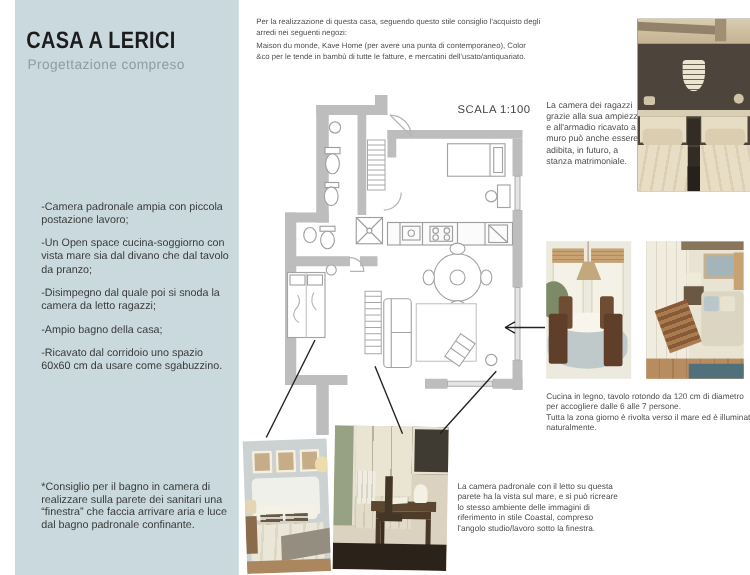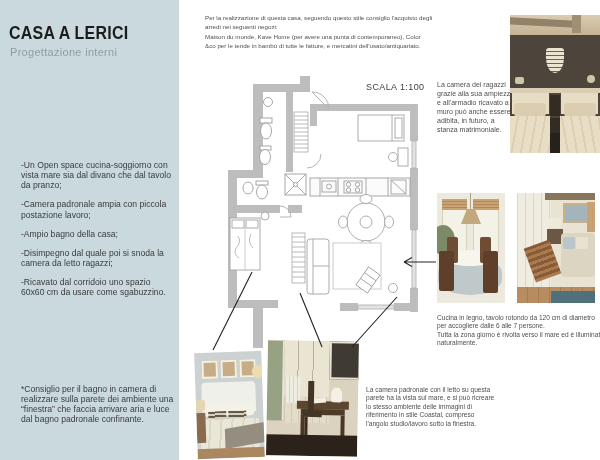--- a/index.html
+++ b/index.html
@@ -1,20 +1,20 @@
 <!DOCTYPE html>
 <html><head>
 <meta charset="utf-8">
 <style>
   html,body{margin:0;padding:0;}
   body{font-family:"Liberation Sans",sans-serif;}
   #board{position:relative;width:600px;height:460px;background:#ffffff;overflow:hidden;}
 
   
-  .sidebar{position:absolute;left:0;top:0;width:179px;height:460px;background:#c9d9dd;}
+  .sidebar{position:absolute;left:12px;top:0;width:179px;height:460px;background:#c9d9dd;}
   .sb-title{position:absolute;left:9px;top:22px;font-size:19px;font-weight:700;color:#1c1c1c;
             letter-spacing:.3px;transform:scaleX(.84);transform-origin:left top;white-space:nowrap;}
   .sb-sub{position:absolute;left:10px;top:46px;font-size:11px;color:#909da1;letter-spacing:.3px;}
   .sb-body{position:absolute;left:21px;top:74px;width:152px;font-size:8.6px;line-height:1.18;
            color:#3b3b3b;white-space:pre-line;}
   .sb-bullets{position:absolute;left:21px;top:160px;width:152px;font-size:8.6px;line-height:1.18;color:#3b3b3b;}
   .sb-bullets div{margin-bottom:9px;}
   .sb-foot{position:absolute;left:21px;top:384px;width:154px;font-size:8.6px;line-height:1.18;color:#3b3b3b;}
 
   
@@ -133,29 +133,29 @@
 
   .overlay{position:absolute;left:0;top:0;width:600px;height:460px;pointer-events:none;}
 </style>
 </head>
 <body>
 
 <div id="board">
 
   <div class="sidebar">
     <div class="sb-title">CASA A LERICI</div>
-    <div class="sb-sub">Progettazione interni</div>
+    <div class="sb-sub">Progettazione compreso</div>
     <div class="sb-bullets">
+      <div>-Camera padronale ampia con piccola postazione lavoro;</div>
       <div>-Un Open space cucina-soggiorno con vista mare sia dal divano che dal tavolo da pranzo;</div>
-      <div>-Camera padronale ampia con piccola postazione lavoro;</div>
+      <div>-Disimpegno dal quale poi si snoda la camera da letto ragazzi;</div>
       <div>-Ampio bagno della casa;</div>
-      <div>-Disimpegno dal quale poi si snoda la camera da letto ragazzi;</div>
       <div>-Ricavato dal corridoio uno spazio 60x60 cm da usare come sgabuzzino.</div>
     </div>
-    <div class="sb-foot">*Consiglio per il bagno in camera di realizzare sulla parete dei ambiente una “finestra” che faccia arrivare aria e luce dal bagno padronale confinante.</div>
+    <div class="sb-foot">*Consiglio per il bagno in camera di realizzare sulla parete dei sanitari una “finestra” che faccia arrivare aria e luce dal bagno padronale confinante.</div>
   </div>
 
   <div class="top-note">Per la realizzazione di questa casa, seguendo questo stile consiglio l'acquisto degli arredi nei seguenti negozi:
 Maison du monde, Kave Home (per avere una punta di contemporaneo), Color &amp;co per le tende in bambù di tutte le fatture, e mercatini dell'usato/antiquariato.</div>
 
   <div class="scala">SCALA 1:100</div>
 
   <svg class="plan" viewBox="0 0 240 315" xmlns="http://www.w3.org/2000/svg">
     <g fill="#bdbdbd" stroke="none">
       <rect x="61" y="8" width="10" height="94"></rect>

